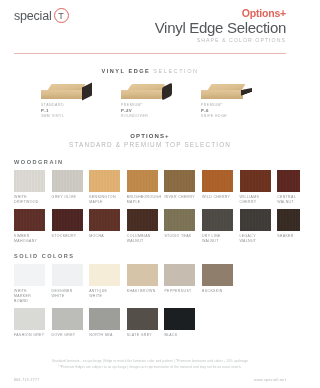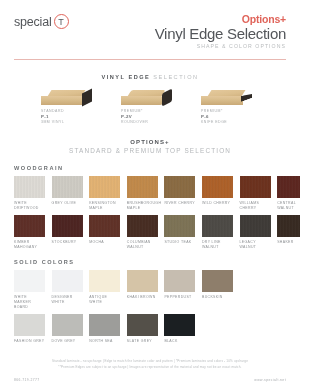--- a/index.html
+++ b/index.html
@@ -5,21 +5,21 @@
   * { box-sizing: border-box; margin: 0; padding: 0; }
   html, body {
     width: 300px; height: 388px;
     background: #ffffff;
     font-family: "Liberation Sans", sans-serif;
     overflow: hidden;
   }
   .page { position: relative; width: 300px; height: 388px; padding: 0 14px; }
 
   
-  .header { display: flex; align-items: flex-start; justify-content: space-between; padding-top: 14px; }
+  .header { display: flex; align-items: flex-start; justify-content: space-between; padding-top: 8px; }
   .logo { display: flex; align-items: center; gap: 2px; }
   .logo-word { font-size: 12.5px; color: #53565a; letter-spacing: -0.2px; }
   .logo-mark {
     width: 15px; height: 15px; border-radius: 50%;
     border: 1.1px solid #e0645a; display: flex;
     align-items: center; justify-content: center;
     font-size: 9px; color: #53565a;
   }
   .title-block { text-align: right; line-height: 1.12; }
   .t-options { font-size: 10.5px; font-weight: bold; color: #e0645a; letter-spacing: -0.2px; }

